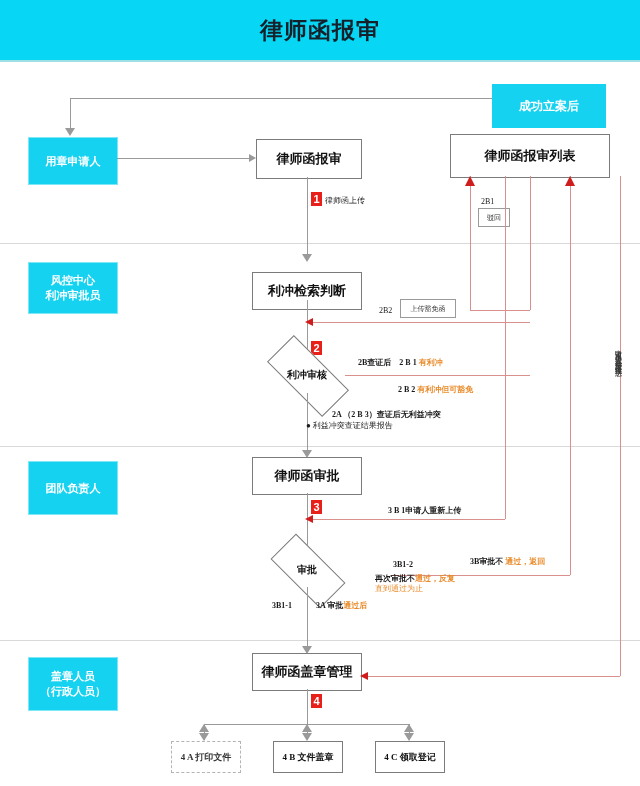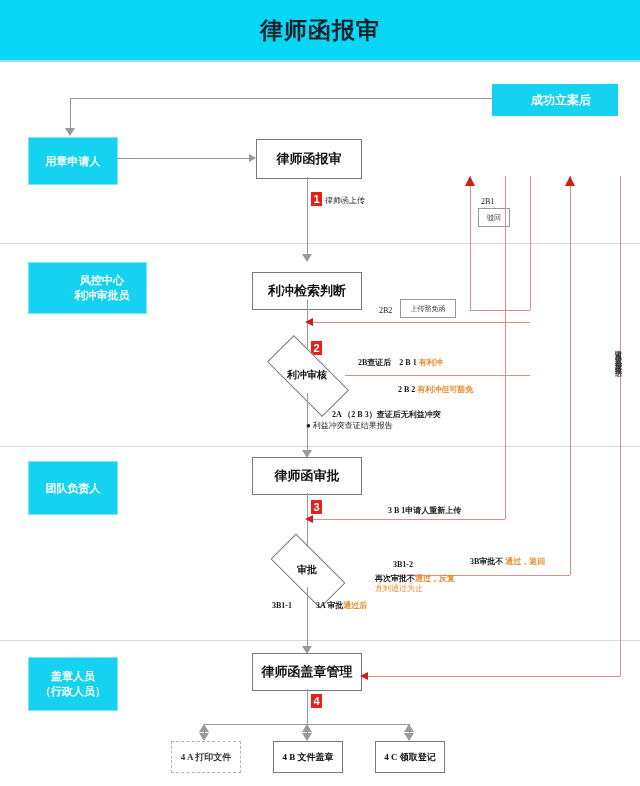--- a/index.html
+++ b/index.html
@@ -129,51 +129,54 @@
 
   <div class="header">
     <div class="header-title">律师函报审</div>
   </div>
   <div class="header-rule"></div>
 
   <div class="lane-line" style="top:243px;"></div>
   <div class="lane-line" style="top:446px;"></div>
   <div class="lane-line" style="top:640px;"></div>
 
-  <div class="chip" style="left:492px;top:84px;width:114px;height:32px;padding-left:12px;">
+  <div class="chip" style="left:492px;top:84px;width:114px;height:44px;">
     <span>成功立案后</span>
   </div>
 
   <div class="seg h" style="left:70px;top:98px;width:422px;"></div>
   <div class="seg v" style="left:70px;top:98px;height:32px;"></div>
   <div class="arrow-d" style="left:65px;top:128px;"></div>
 
   <div class="role" style="left:28px;top:137px;width:88px;height:46px;">
     <span>用章申请人</span>
   </div>
 
-  <div class="role" style="left:28px;top:262px;width:88px;height:50px;padding-left:29px;">
+  <div class="role" style="left:28px;top:262px;width:88px;height:50px;">
     <span>风控中心<br>利冲审批员</span>
   </div>
 
   <div class="role" style="left:28px;top:461px;width:88px;height:52px;">
     <span>团队负责人</span>
   </div>
 
   <div class="role" style="left:28px;top:657px;width:88px;height:52px;">
     <span>盖章人员<br>（行政人员）</span>
   </div>
 
   <div class="seg h" style="left:117px;top:158px;width:134px;"></div>
   <div class="arrow-r" style="left:249px;top:154px;"></div>
 
   <div class="node" style="left:256px;top:139px;width:104px;height:38px;">
     <span>律师函报审</span>
   </div>
 
+  <div class="node" style="left:450px;top:134px;width:158px;height:42px;">
+    <span>律师函报审列表</span>
+  </div>
 
   <div class="seg v" style="left:307px;top:177px;height:79px;"></div>
   <div class="arrow-d" style="left:302px;top:254px;"></div>
   <div class="badge" style="left:311px;top:192px;">1</div>
   <div class="anno" style="left:325px;top:195px;">律师函上传</div>
 
   <div class="node" style="left:252px;top:272px;width:108px;height:36px;">
     <span>利冲检索判断</span>
   </div>
 

